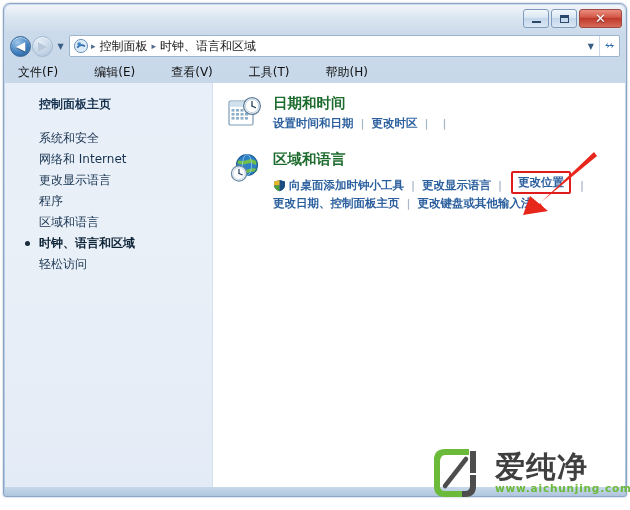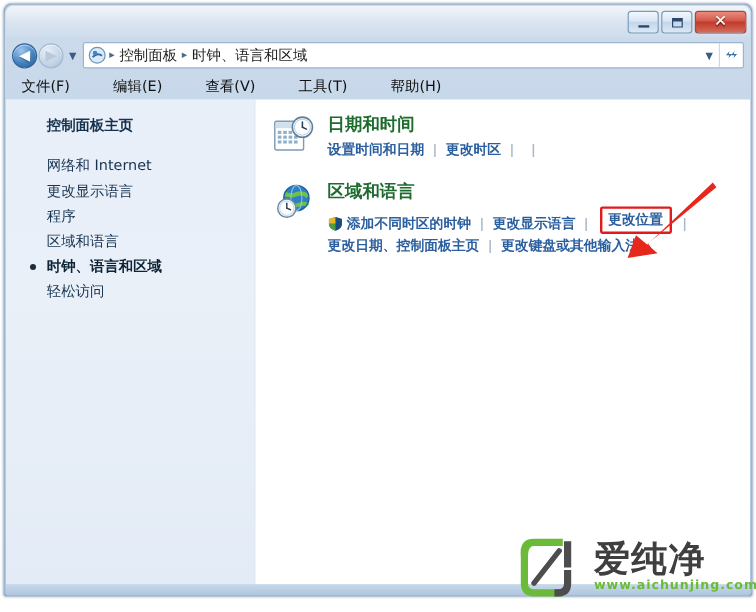--- a/index.html
+++ b/index.html
@@ -273,20 +273,23 @@
       <span class="menu-item">查看(V)</span>
       <span class="menu-item">工具(T)</span>
       <span class="menu-item">帮助(H)</span>
     </div>
 
     <div class="content">
 
       <div class="sidebar">
         <div class="side-home">控制面板主页</div>
         <ul class="side-list">
+          <li class="side-item">
+            <span>系统和安全</span>
+          </li>
           <li class="side-item">
             <span>网络和 Internet</span>
           </li>
           <li class="side-item">
             <span>更改显示语言</span>
           </li>
           <li class="side-item">
             <span>程序</span>
           </li>
           <li class="side-item">
@@ -361,21 +364,21 @@
               <span class="task-link">
                 <span class="shield-icon">
                   <svg width="13" height="13" viewBox="0 0 13 13">
                     <path d="M6.5 .9 L11.9 2.6 V6.6 Q11.9 10.4 6.5 12.3 Q1.1 10.4 1.1 6.6 V2.6 Z" fill="#2f6ba8"></path>
                     <path d="M6.5 .9 L11.9 2.6 V6.6 Q11.9 10.4 6.5 12.3 Z" fill="#1b4c7f"></path>
                     <path d="M6.5 .9 L1.1 2.6 V6.5 H6.5 Z" fill="#e8b62a"></path>
                     <path d="M6.5 6.5 H11.9 V2.6 L6.5 .9 Z" fill="#c8472f" opacity=".0"></path>
                     <path d="M1.1 6.5 H6.5 V12.3 Q1.1 10.4 1.1 6.6 Z" fill="#4e9e3e"></path>
                   </svg>
                 </span>
-                <span>添加不同时区的时钟</span>
+                <span>向桌面添加时钟小工具</span>
               </span>
               <span class="divider">|</span>
               <span class="task-link">更改显示语言</span>
               <span class="divider">|</span>
               <span class="highlight-box">
                 <span class="task-link">更改位置</span>
               </span>
               <span class="divider">|</span>
             </div>
             <div class="link-row">

